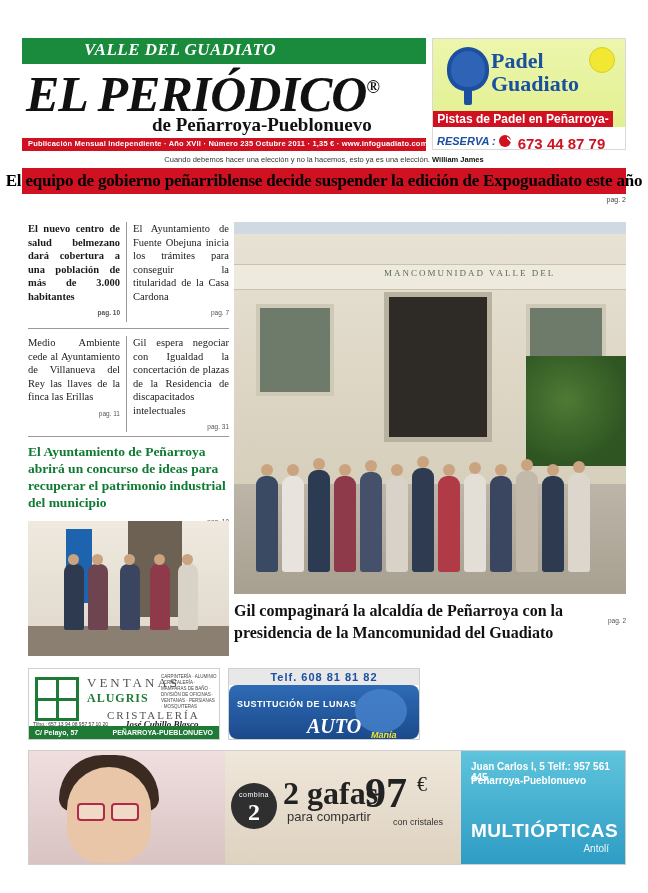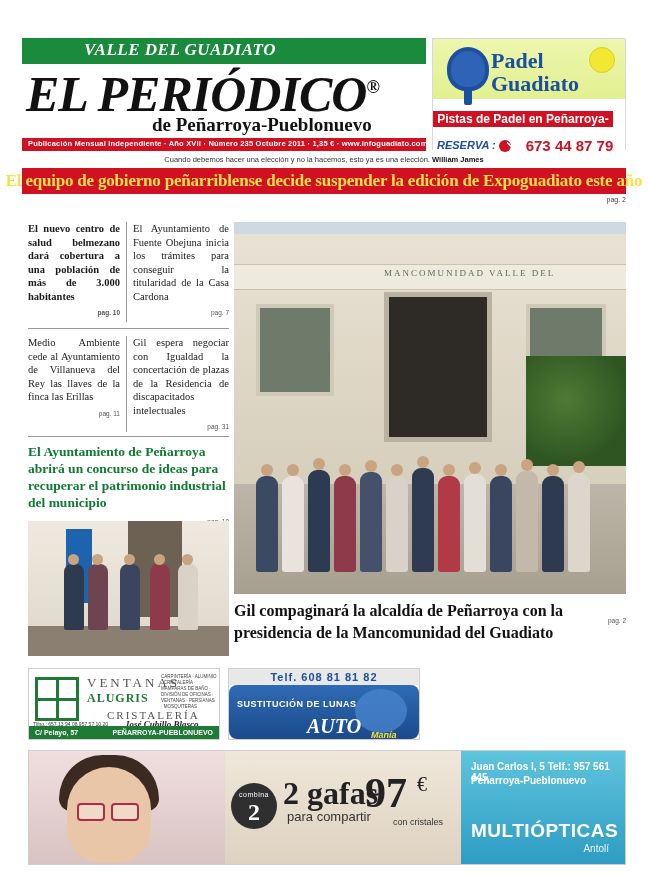--- a/index.html
+++ b/index.html
@@ -90,21 +90,21 @@
   
   .padel-ad {
     position: absolute;
     left: 410px; top: 0;
     width: 194px; height: 112px;
     background: #ffffff;
     border: 1px solid #d9d9d9;
   }
   .padel-top {
     position: absolute;
-    left: 0; top: 0; right: 0; height: 60px;
+    left: 0; top: 0; right: 0; height: 88px;
     background: #e8f4a0;
     background: linear-gradient(180deg,#edf6ad 0%, #e2f090 100%);
     padding-left: 44px;
   }
   .padel-racket {
     position: absolute;
     left: 10px; top: 8px;
     width: 52px; height: 58px;
   }
   .padel-racket .head {
@@ -145,34 +145,34 @@
     font-size: 12px;
     font-weight: bold;
     text-align: center;
     line-height: 16px;
   }
   .padel-reserva {
     position: absolute;
     left: 0; top: 88px; right: 0; bottom: 0;
     background: #ffffff;
     display: flex;
-    align-items: center;
-    padding: 18px 4px;
+    align-items: flex-start;
+    padding: 8px 4px;
   }
   .padel-reserva .lbl {
     color: #1b4fa0;
     font-weight: bold;
     font-size: 11px;
     font-style: italic;
   }
   .padel-reserva .phone {
     color: #cf1122;
     font-weight: bold;
     font-size: 15px;
-    margin-left: 12px;
+    margin-left: 4px;
   }
   .phone-ico {
     display: inline-block;
     width: 12px; height: 12px;
     border-radius: 50%;
     background: #cf1122;
     margin: 0 3px -2px 3px;
     position: relative;
   }
   .phone-ico::after {
@@ -196,21 +196,21 @@
     color: #333333;
   }
   .quote b { color: #111111; }
 
   
   .headline-bar {
     position: absolute;
     left: 22px; top: 168px;
     width: 604px; height: 26px;
     background: #cf1122;
-    color: #fde047;
+    color: #000000;
     display: flex;
     align-items: center;
     justify-content: center;
   }
   .headline-bar .txt {
     font-family: "Liberation Serif", serif;
     font-weight: bold;
     font-size: 17px;
     letter-spacing: -0.2px;
     white-space: nowrap;

